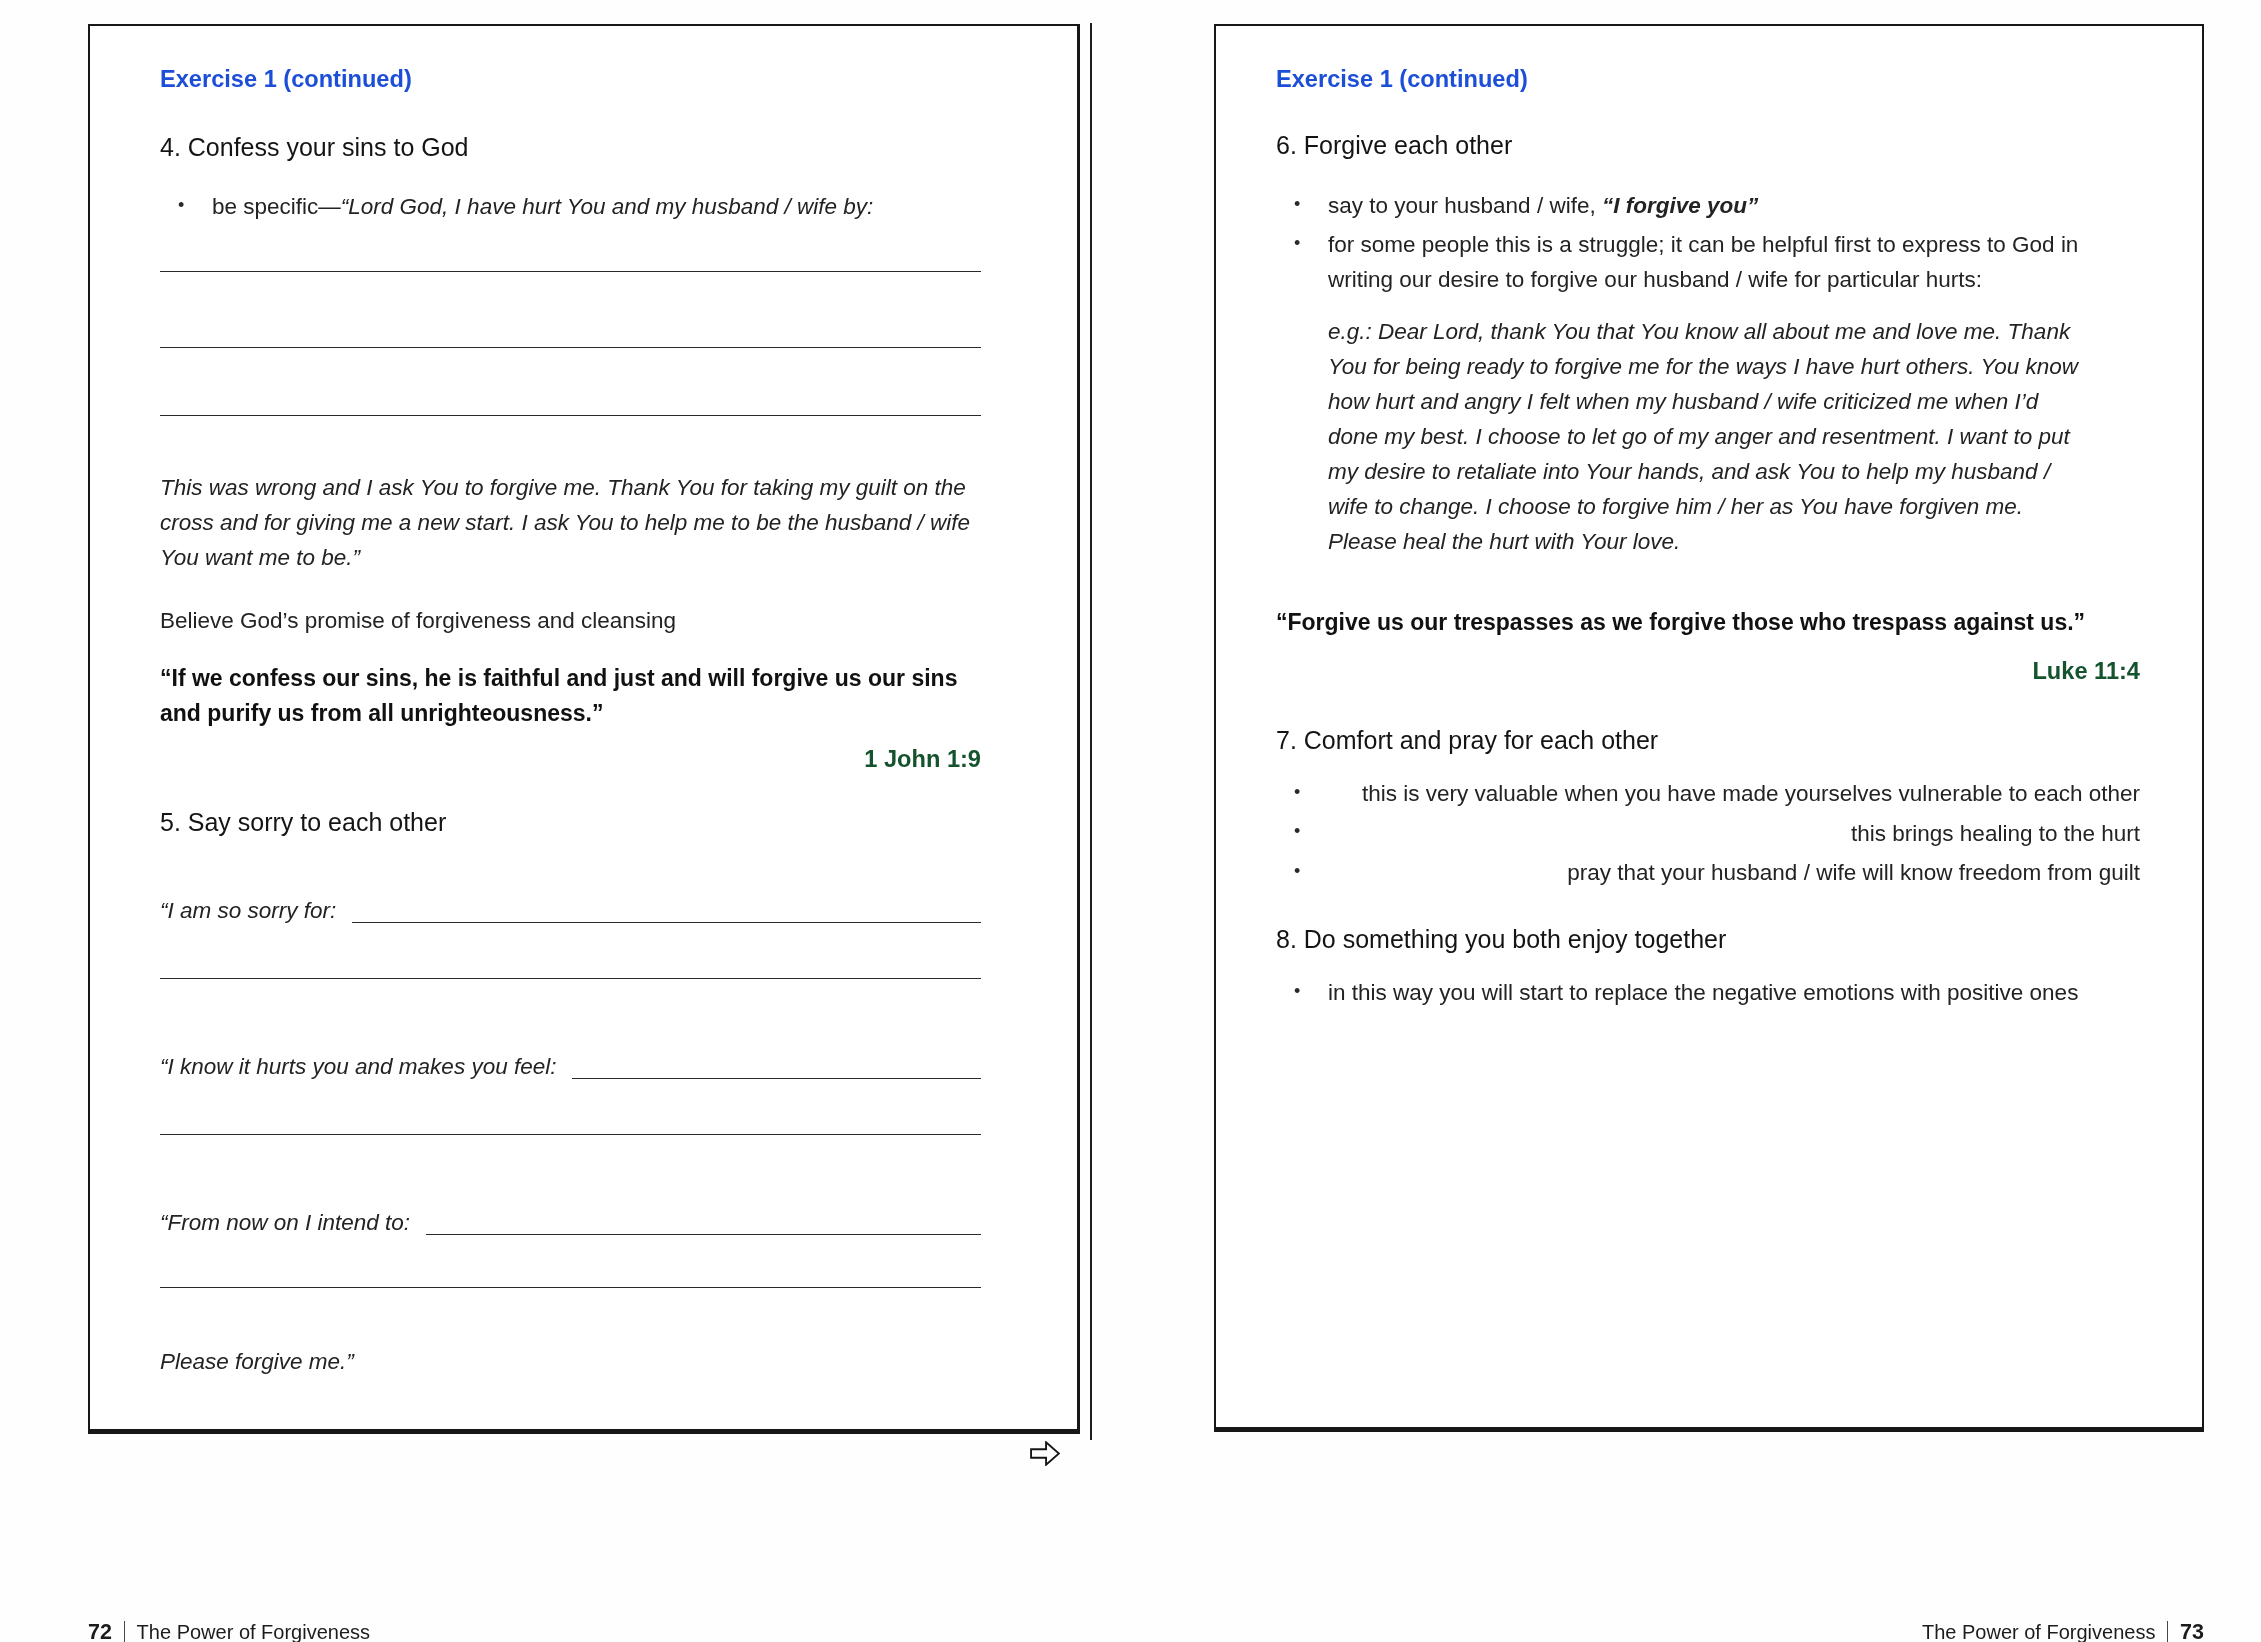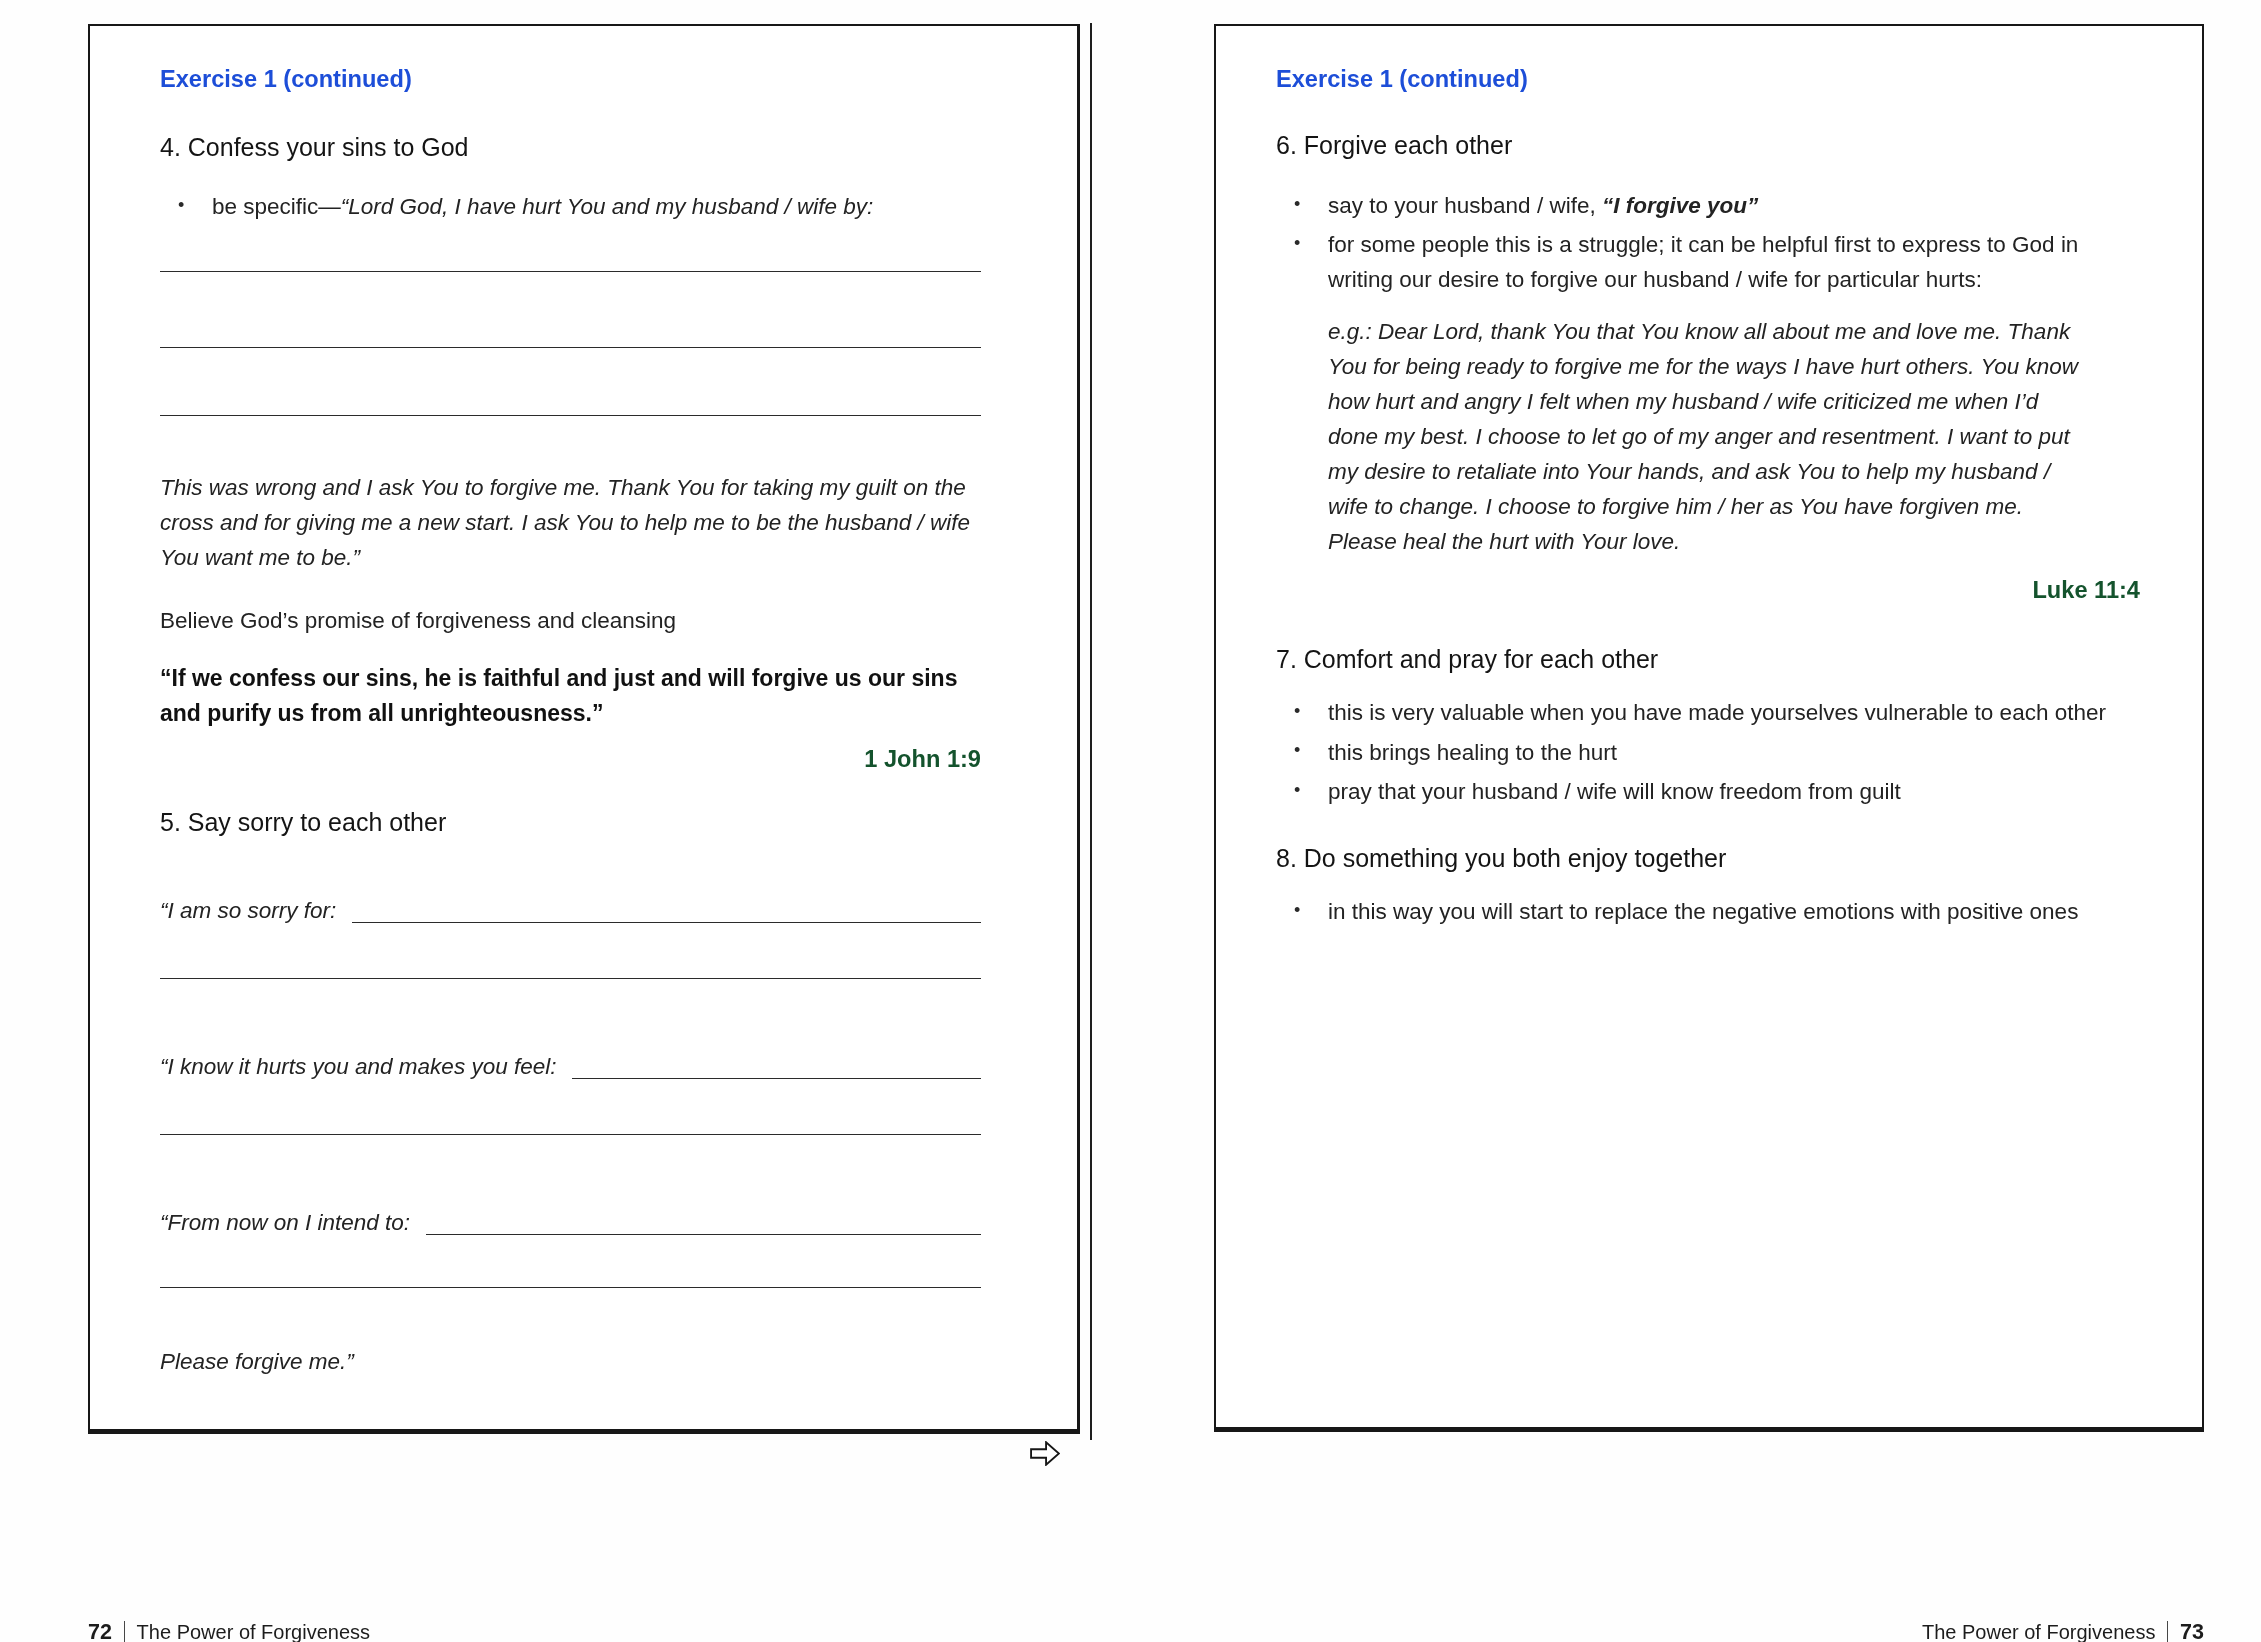--- a/index.html
+++ b/index.html
@@ -54,21 +54,21 @@
   .lp-fill3    { height:48px; }
   .lp-closing  { margin-top:56px; }
 
   
   .rp-sec6     { margin-top:37px; }
   .rp-bullets6 { margin-top:28px; }
   .rp-example  { margin-top:17px; margin-left:52px; width:756px; }
   .rp-quote    { margin-top:46px; }
   .rp-ref      { margin-top:14px; }
   .rp-sec7     { margin-top:37px; }
-  .rp-bullets7 { margin-top:20.4px; }
+  .rp-bullets7 { margin-top:20.4px;text-align:right; }
   .rp-sec8     { margin-top:35px; }
   .rp-bullets8 { margin-top:20.4px; }
 
   
   .footer { position:absolute; top:1620px; display:flex; align-items:center; gap:11.8px; font-size:20px; line-height:25px; color:#1c1c1c; }
   .footer-left  { left:88px; }
   .footer-right { right:57px; }
   .footer .num { font-weight:bold; font-size:21.5px; }
   .footer .vdiv { width:1.1px; height:23.6px; background:#474747; }
 
@@ -128,20 +128,21 @@
 
     <h2 class="sec-title rp-sec6">6. Forgive each other</h2>
 
     <ul class="bullets rp-bullets6">
       <li><span>say to your husband / wife, </span><span class="b it">“I forgive you”</span></li>
       <li>for some people this is a struggle; it can be helpful first to express to God in writing our desire to forgive our husband / wife for particular hurts:</li>
     </ul>
 
     <p class="t it rp-example">e.g.: Dear Lord, thank You that You know all about me and love me. Thank You for being ready to forgive me for the ways I have hurt others. You know how hurt and angry I felt when my husband / wife criticized me when I’d done my best. I choose to let go of my anger and resentment. I want to put my desire to retaliate into Your hands, and ask You to help my husband / wife to change. I choose to forgive him / her as You have forgiven me. Please heal the hurt with Your love.</p>
 
+    <p class="quote rp-quote">“Forgive us our trespasses as we forgive those who trespass against us.”</p>
     <p class="ref rp-ref">Luke 11:4</p>
 
     <h2 class="sec-title rp-sec7">7. Comfort and pray for each other</h2>
 
     <ul class="bullets rp-bullets7">
       <li>this is very valuable when you have made yourselves vulnerable to each other</li>
       <li>this brings healing to the hurt</li>
       <li>pray that your husband / wife will know freedom from guilt</li>
     </ul>
 

